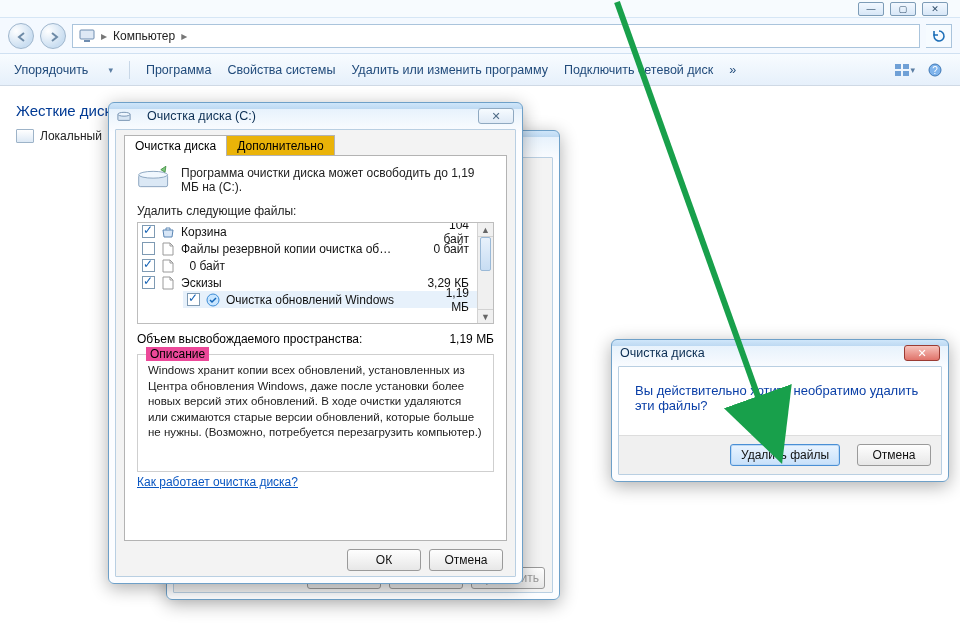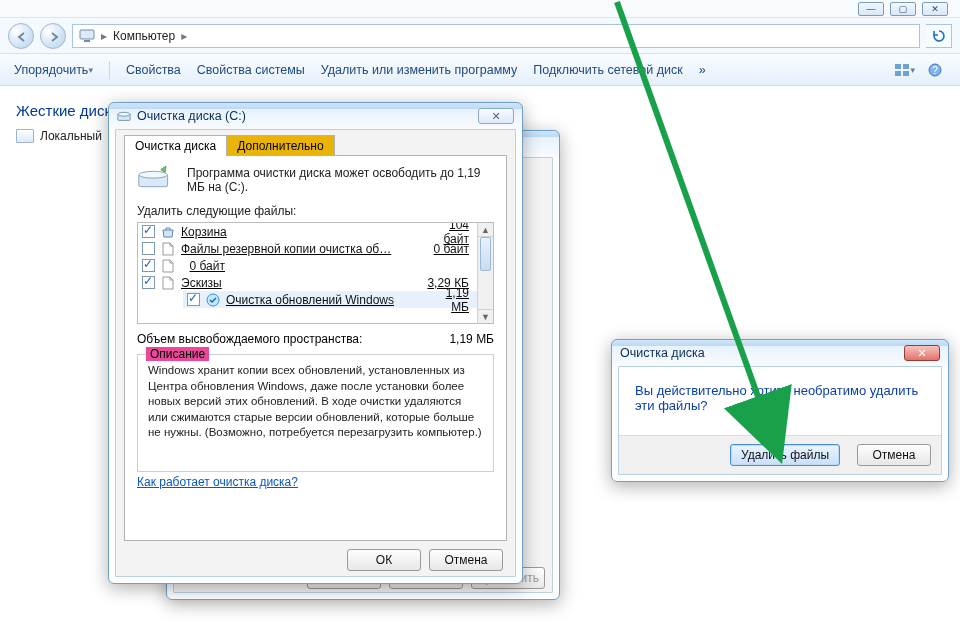--- a/index.html
+++ b/index.html
@@ -17,59 +17,59 @@
               background: radial-gradient(circle at 30% 30%,#fff,#cadef1 70%); position:relative; }
   .nav-circ svg { position:absolute; top:7px; left:7px; }
   .addr-bar { flex:1; height:24px; border:1px solid #aac4dc; background:#fff; display:flex; align-items:center;
               padding:0 6px; font-size:12px; color:#222; gap:6px; }
   .addr-sep { color:#767676; }
   .refresh  { width:26px; height:24px; border:1px solid #aac4dc; border-left:none; background:#f6fbff;
               display:flex; align-items:center; justify-content:center; color:#1d6fb8; }
   .toolbar  { display:flex; align-items:center; gap:16px; padding:4px 14px; height:32px;
               background:linear-gradient(#f8fcff,#e6f0fb); border-bottom:1px solid #cfd9e5;
               font-size:12.5px; color:#214b7b; }
-  .tb-item  { display:flex; align-items:center; gap:0; cursor:default; }
+  .tb-item  { display:flex; align-items:center; gap:20px; cursor:default; }
   .tb-sep   { width:1px;height:18px;background:#c8d7e7; }
   .tb-chev  { font-size:9px; color:#5b7ea3; }
   .tb-right { margin-left:auto; display:flex; align-items:center; gap:8px; }
   .tb-icon  { width:22px; height:18px; display:flex; align-items:center; justify-content:center;
               color:#3c6699; border:1px solid transparent; }
 
   .body-area{ position:relative; padding:12px 16px; font-size:13px; color:#002b57; }
   .section-h{ font-size:15px; color:#003a94; margin:4px 0 10px; }
   .drive    { display:flex; align-items:center; gap:6px; font-size:12px; color:#222; }
   .drive-ic { width:18px; height:14px; border:1px solid #9db3c8; background:linear-gradient(#fff,#dde9f5); border-radius:1px; }
 
   
   .aero { position:absolute; border:1px solid #6ea0c8; border-radius:6px;
           background:linear-gradient(#cfe6fa 0,#bdd9f2 6px,#e7f2fc 6px,#fcfdff 30px);
           box-shadow:0 4px 18px rgba(0,0,0,.32); }
-  .aero-title{ display:flex; align-items:center; gap:6px; height:26px; padding:0 8px;
+  .aero-title{ display:flex; align-items:center; gap:16px; height:26px; padding:0 8px;
                font-size:12.5px; color:#0a2d52; }
   .aero-ic  { width:14px; height:14px; }
   .aero-x   { margin-left:auto; width:36px; height:16px; border:1px solid #8fa9c1; border-radius:3px;
               background:linear-gradient(#f6fbff,#dfeaf6); font-size:11px; text-align:center;
               color:#4f6b86; line-height:14px; }
   .aero-x.red{ background:linear-gradient(#f7c4bd,#e0736a); border-color:#9a3b33; color:#fff; }
   .aero-body{ margin:0 6px 6px; border:1px solid #b9cfe2; background:#f3f3f3; border-radius:1px; }
 
   
   .dc { top:102px; left:108px; width:415px; }
   .dc .aero-body{ height:448px; padding:2px 8px 8px; }
   .tabs { display:flex; margin-top:2px; }
   .tab  { padding:3px 10px; font-size:12px; border:1px solid #b3b3b3; border-bottom:none;
           background:#eab308; position:relative; top:1px; }
   .tab.active{ background:#fff; z-index:2; }
   .tab + .tab{ margin-left:-1px; }
   .tab-pg{ border:1px solid #b3b3b3; background:#fff; padding:10px 12px 12px; height:386px; position:relative; }
 
-  .blurb{ display:flex; gap:16px; align-items:flex-start; font-size:12px; color:#222; }
+  .blurb{ display:flex; gap:10px; align-items:flex-start; font-size:12px; color:#222; }
   .drv-svg{ width:34px; height:26px; flex:none; }
   .lbl  { font-size:12px; color:#222; margin-top:10px; }
-  .filelist{ margin-top:4px; border:1px solid #bdbdbd; background:#fff; height:102px; overflow:hidden; position:relative;text-decoration:underline; }
+  .filelist{ margin-top:4px; border:1px solid #bdbdbd; background:#fff; height:102px; overflow:hidden; position:relative; }
   .fl-scroll{ position:absolute; right:0; top:0; bottom:0; width:16px; background:#f0f0f0;
               border-left:1px solid #d2d2d2; }
   .fl-thumb{ position:absolute; left:2px; right:2px; top:14px; height:34px;
              background:linear-gradient(#e8f1fb,#c7ddf3); border:1px solid #9ab9d7; border-radius:2px;}
   .fl-arrow{ position:absolute; left:0; right:0; height:14px; display:flex; align-items:center;
              justify-content:center; font-size:9px; color:#666; }
   .fl-arrow.top{ top:0; border-bottom:1px solid #d2d2d2;} .fl-arrow.bot{ bottom:0; border-top:1px solid #d2d2d2;}
   .fl-row{ display:flex; align-items:center; height:17px; font-size:12px; padding:0 4px 0 4px; }
   .fl-row.sel{ background:#e7f1fb;margin-left:45px; }
   .fl-cb { width:13px; height:13px; border:1px solid #7e9ab3; background:#fff; margin-right:5px; position:relative;}
@@ -142,21 +142,21 @@
     </svg>
   </div>
 </div>
 
 <div class="toolbar">
   <div class="tb-item">
     <span>Упорядочить</span>
     <span class="tb-chev">▾</span>
   </div>
   <div class="tb-sep"></div>
-  <div class="tb-item">Свойства</div>
+  <div class="tb-item">Программа</div>
   <div class="tb-item">Свойства системы</div>
   <div class="tb-item">Удалить или изменить программу</div>
   <div class="tb-item">Подключить сетевой диск</div>
   <div class="tb-item">»</div>
   <div class="tb-right">
     <div class="tb-icon">
       <svg width="16" height="12">
           <rect x="0" y="0" width="6" height="5" fill="#6fa0d6"></rect>
           <rect x="8" y="0" width="6" height="5" fill="#6fa0d6"></rect>
           <rect x="0" y="7" width="6" height="5" fill="#6fa0d6"></rect>

